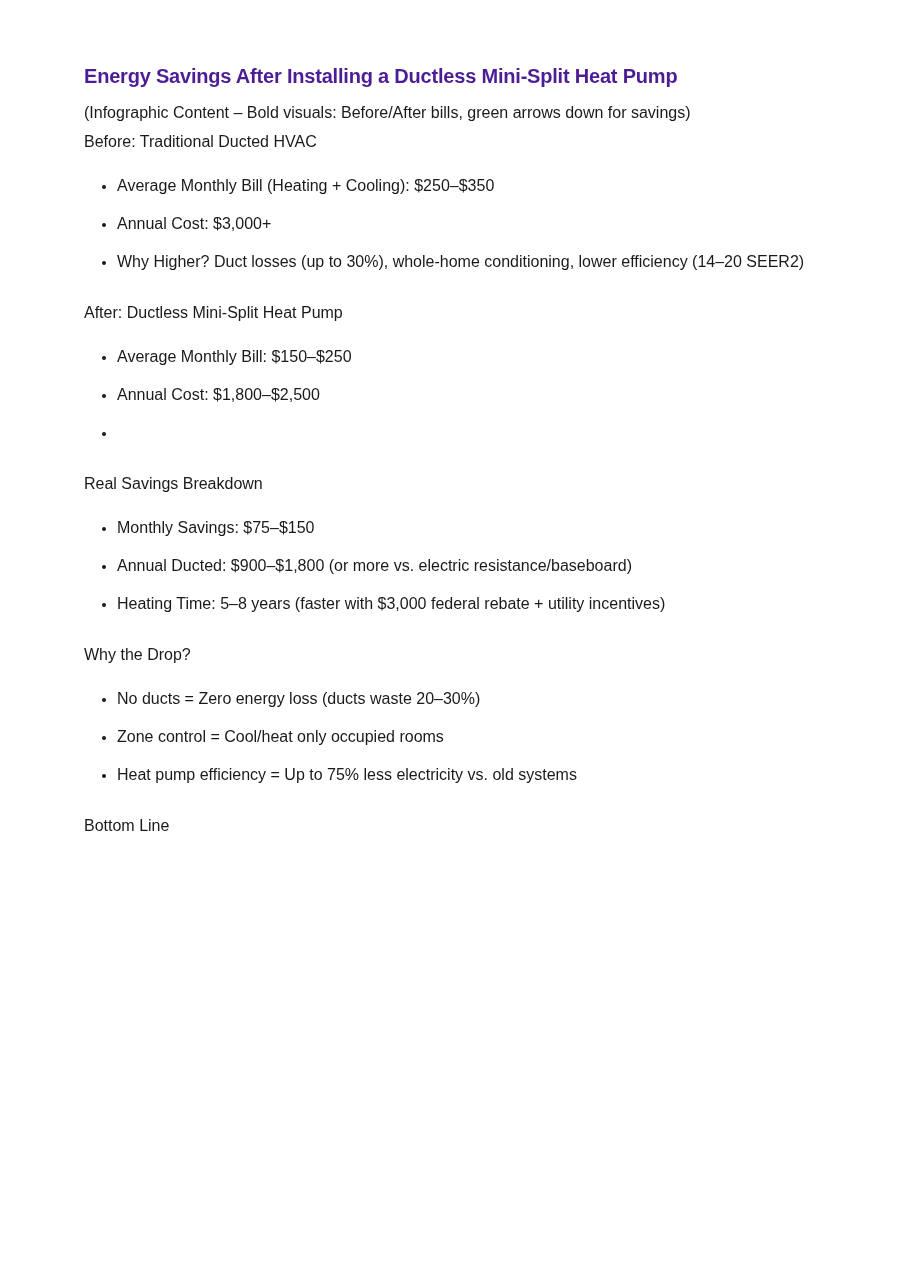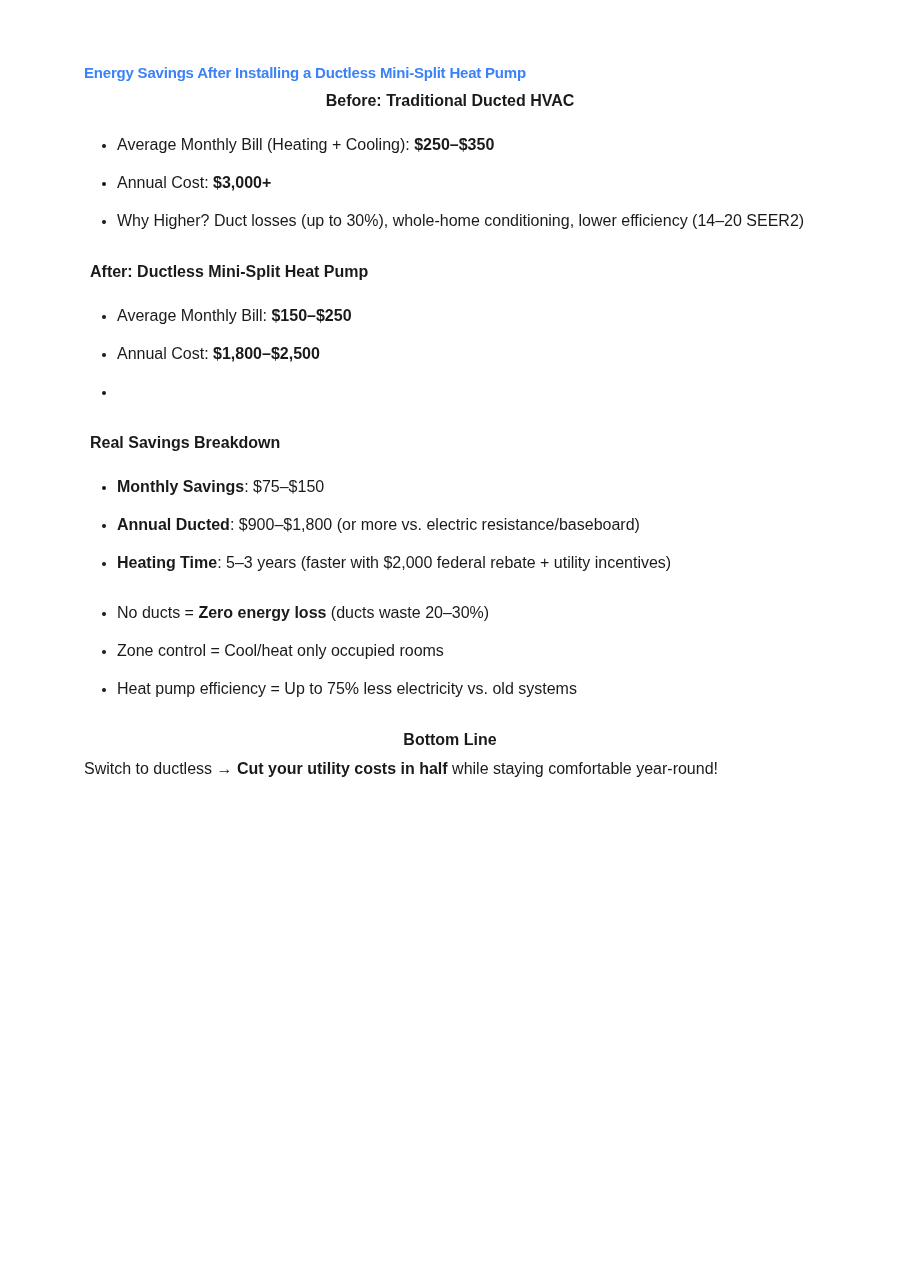--- a/index.html
+++ b/index.html
@@ -14,42 +14,41 @@
     -webkit-font-smoothing: antialiased;
   }
   .doc {
     width: 900px;
     min-height: 1269px;
     box-sizing: border-box;
     padding: 63px 84px 40px 84px;
     background: #ffffff;
   }
   h1.title {
-    font-size: 15px;
+    font-size: 20px;
     line-height: 1.3;
     font-weight: 700;
     letter-spacing: -0.2px;
-    margin: 0 0 3px 0;
-    color: #3b82f6;
+    margin: 0 0 9px 0;
+    color: #4c1d95;
   }
   .para {
     line-height: 29px;
     margin: 0 0 8px 0;
   }
   .para .line {
     display: block;
   }
   .bold, strong {
-    font-weight: 700;
-    text-align: center;
+    font-weight: 400;
   }
   .sec-heading {
-    font-weight: 700;
+    font-weight: 400;
     line-height: 29px;
-    margin: 22px 0 8px 6px;
+    margin: 22px 0 8px 0;
   }
   ul.list {
     list-style: disc;
     margin: 16px 0 22px 0;
     padding-left: 33px;
   }
   ul.list li {
     line-height: 28px;
     margin-bottom: 10px;
   }
@@ -65,20 +64,21 @@
   }
 </style>
 </head>
 <body style="color: rgb(26, 26, 26); background: rgb(255, 255, 255);">
 
 <article class="doc">
 
   <h1 class="title">Energy Savings After Installing a Ductless Mini-Split Heat Pump</h1>
 
   <p class="para">
+    <span class="line">(Infographic Content – Bold visuals: Before/After bills, green arrows down for savings)</span>
     <span class="line bold">Before: Traditional Ducted HVAC</span>
   </p>
 
   <ul class="list">
     <li>
       <span>Average Monthly Bill (Heating + Cooling): </span><strong>$250–$350</strong>
     </li>
     <li>
       <span>Annual Cost: </span><strong>$3,000+</strong>
     </li>
@@ -103,35 +103,35 @@
   <p class="para sec-heading">Real Savings Breakdown</p>
 
   <ul class="list">
     <li>
       <strong>Monthly Savings</strong><span>: $75–$150</span>
     </li>
     <li>
       <strong>Annual Ducted</strong><span>: $900–$1,800 (or more vs. electric resistance/baseboard)</span>
     </li>
     <li>
-      <strong>Heating Time</strong><span>: 5–3 years (faster with $2,000 federal rebate + utility incentives)</span>
+      <strong>Heating Time</strong><span>: 5–8 years (faster with $3,000 federal rebate + utility incentives)</span>
     </li>
   </ul>
 
+  <p class="para sec-heading">Why the Drop?</p>
 
   <ul class="list">
     <li>
       <span>No ducts = </span><strong>Zero energy loss</strong><span> (ducts waste 20–30%)</span>
     </li>
     <li>
       <span>Zone control = Cool/heat only occupied rooms</span><strong></strong><span></span>
     </li>
     <li>
       <span>Heat pump efficiency = Up to 75% less electricity vs. old systems</span><strong></strong><span></span>
     </li>
   </ul>
 
   <p class="para" style="margin-top:22px;">
     <span class="line bold">Bottom Line</span>
-    <span class="line"><span>Switch to ductless → </span><strong>Cut your utility costs in half</strong><span> while staying comfortable year-round!</span></span>
   </p>
 
 </article>
 
 </body></html>

